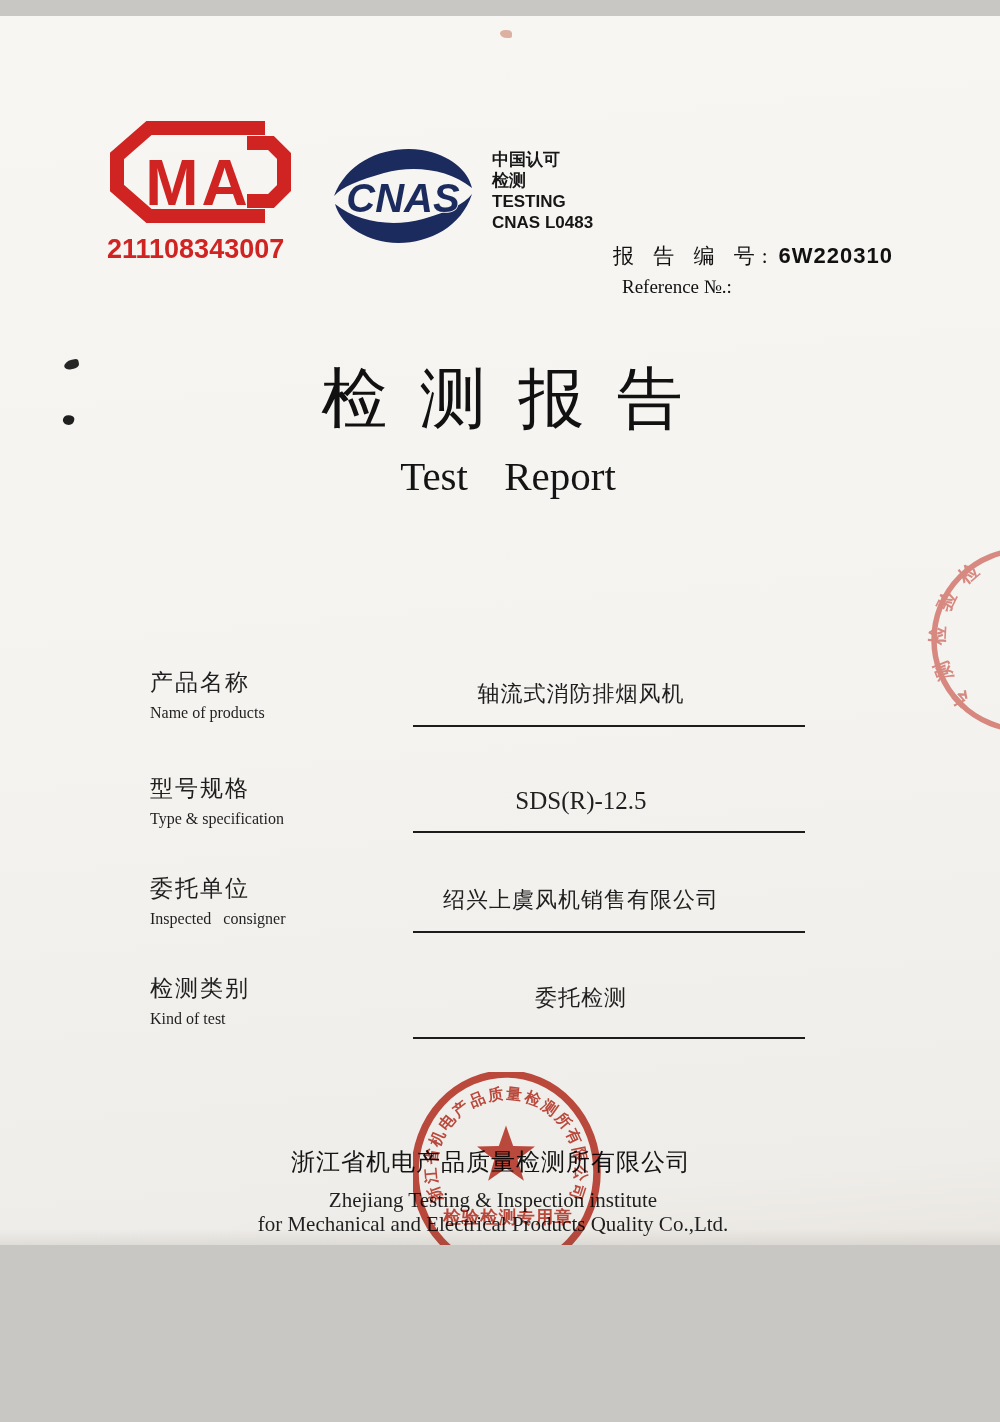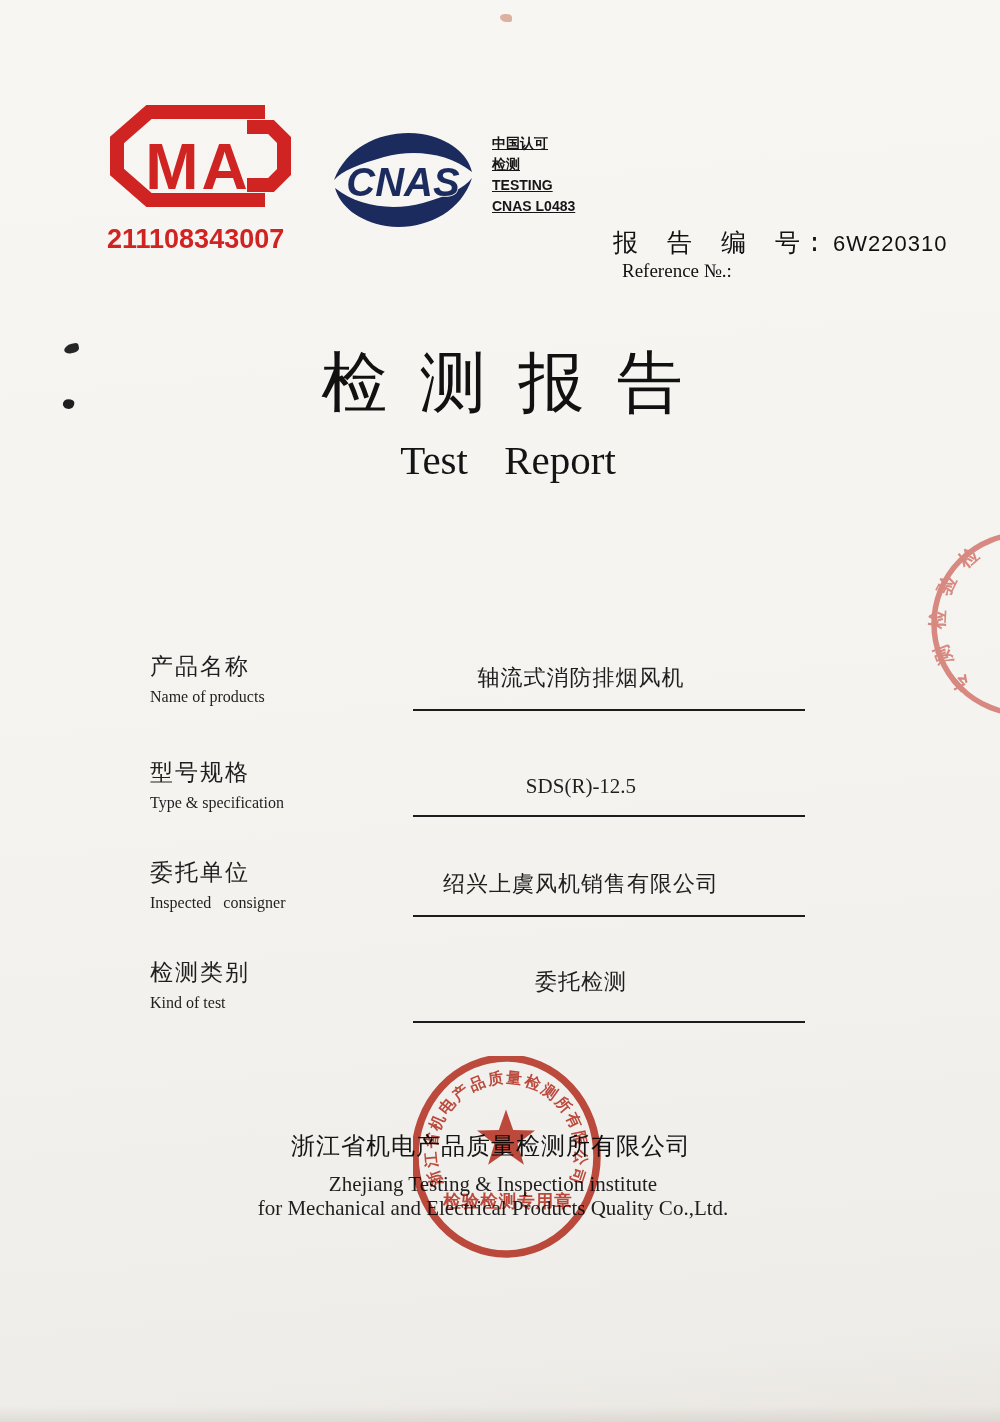--- a/index.html
+++ b/index.html
@@ -1,46 +1,46 @@
 <!DOCTYPE html>
 <html><head>
 <meta charset="utf-8">
 <style>
   * { box-sizing: border-box; }
   html,body { margin:0; padding:0; }
   body { background:#c9c7c3; font-family:"Liberation Serif", serif; }
   #page {
-    position:relative; width:1000px; height:1422px; margin:0 auto;
+    position:relative; width:1000px; height:1229px; margin:16px auto;
     background:linear-gradient(175deg,#f7f6f3 0%,#f4f3f0 55%,#efede9 93%,#e9e6e1 100%);
     overflow:hidden; color:#1f1f1f;
   }
   #page::after{
     content:""; position:absolute; left:0; right:0; bottom:0; height:16px;
     background:linear-gradient(180deg,rgba(0,0,0,0),rgba(90,85,75,0.10)); pointer-events:none;
   }
 
   
   .cma-wrap { position:absolute; left:105px; top:100px; width:200px; }
   .cma-num {
-    position:absolute; left:2px; top:124px; width:200px;
+    position:absolute; left:2px; top:118px; width:200px;
     font-family:"Liberation Sans", sans-serif; font-weight:bold;
     font-size:27px; letter-spacing:0px; color:#d02423;
   }
   .cnas-wrap { position:absolute; left:328px; top:128px;text-align:right; }
   .cnas-text {
     position:absolute; left:492px; top:133px;
     font-family:"Liberation Sans", sans-serif; font-weight:bold;
-    font-size:14px; line-height:21px; color:#161616;text-decoration:underline;
+    font-size:17px; line-height:21px; color:#161616;
   }
 
   
   .report-no { position:absolute; left:613px; top:226px; white-space:nowrap; }
-  .report-no .lbl { font-size:25px; letter-spacing:7px; color:#111;font-family:Liberation Mono, monospace; }
+  .report-no .lbl { font-size:21px; letter-spacing:7px; color:#111; }
   .report-no .val {
-    font-family:"Liberation Sans", sans-serif; font-weight:normal;
+    font-family:"Liberation Sans", sans-serif; font-weight:bold;
     font-size:22px; letter-spacing:1px; color:#111;
   }
   .reference { position:absolute; left:622px; top:260px; font-size:19px; color:#111; }
 
   
   .title-cn {
     position:absolute; left:12px; right:0; top:338px; text-align:center;
     font-size:66px; letter-spacing:8px; font-weight:500; color:#111; white-space:nowrap;
   }
   .title-en {
@@ -53,21 +53,21 @@
   .f-labels { position:absolute; left:150px; width:256px; text-align:left; }
   .f-label-cn { font-size:23px; letter-spacing:2px; padding-right:8px; white-space:nowrap; }
   .f-label-en { font-size:16px; margin-top:6px; white-space:nowrap; }
   .f-value {
     position:absolute; left:413px; width:392px; height:60px;
     border-bottom:2px solid #1c1c1c;
     display:flex; align-items:flex-end; justify-content:center;
     padding-bottom:16px; padding-right:56px;
     font-size:22px; letter-spacing:1px; white-space:nowrap;font-family:Liberation Serif, serif;
   }
-  .f-value.en { font-size:21px; letter-spacing:0; }
+  .f-value.en { font-size:25px; letter-spacing:0; }
 
   
   .footer-cn {
     position:absolute; left:0; right:18px; top:1130px; text-align:center;
     font-size:24px; letter-spacing:1px; color:#141414; white-space:nowrap;
   }
   .footer-en1 { position:absolute; left:0; right:14px; top:1172px; text-align:center; font-size:21px; }
   .footer-en2 { position:absolute; left:0; right:14px; top:1196px; text-align:center; font-size:21px; }
 
   

